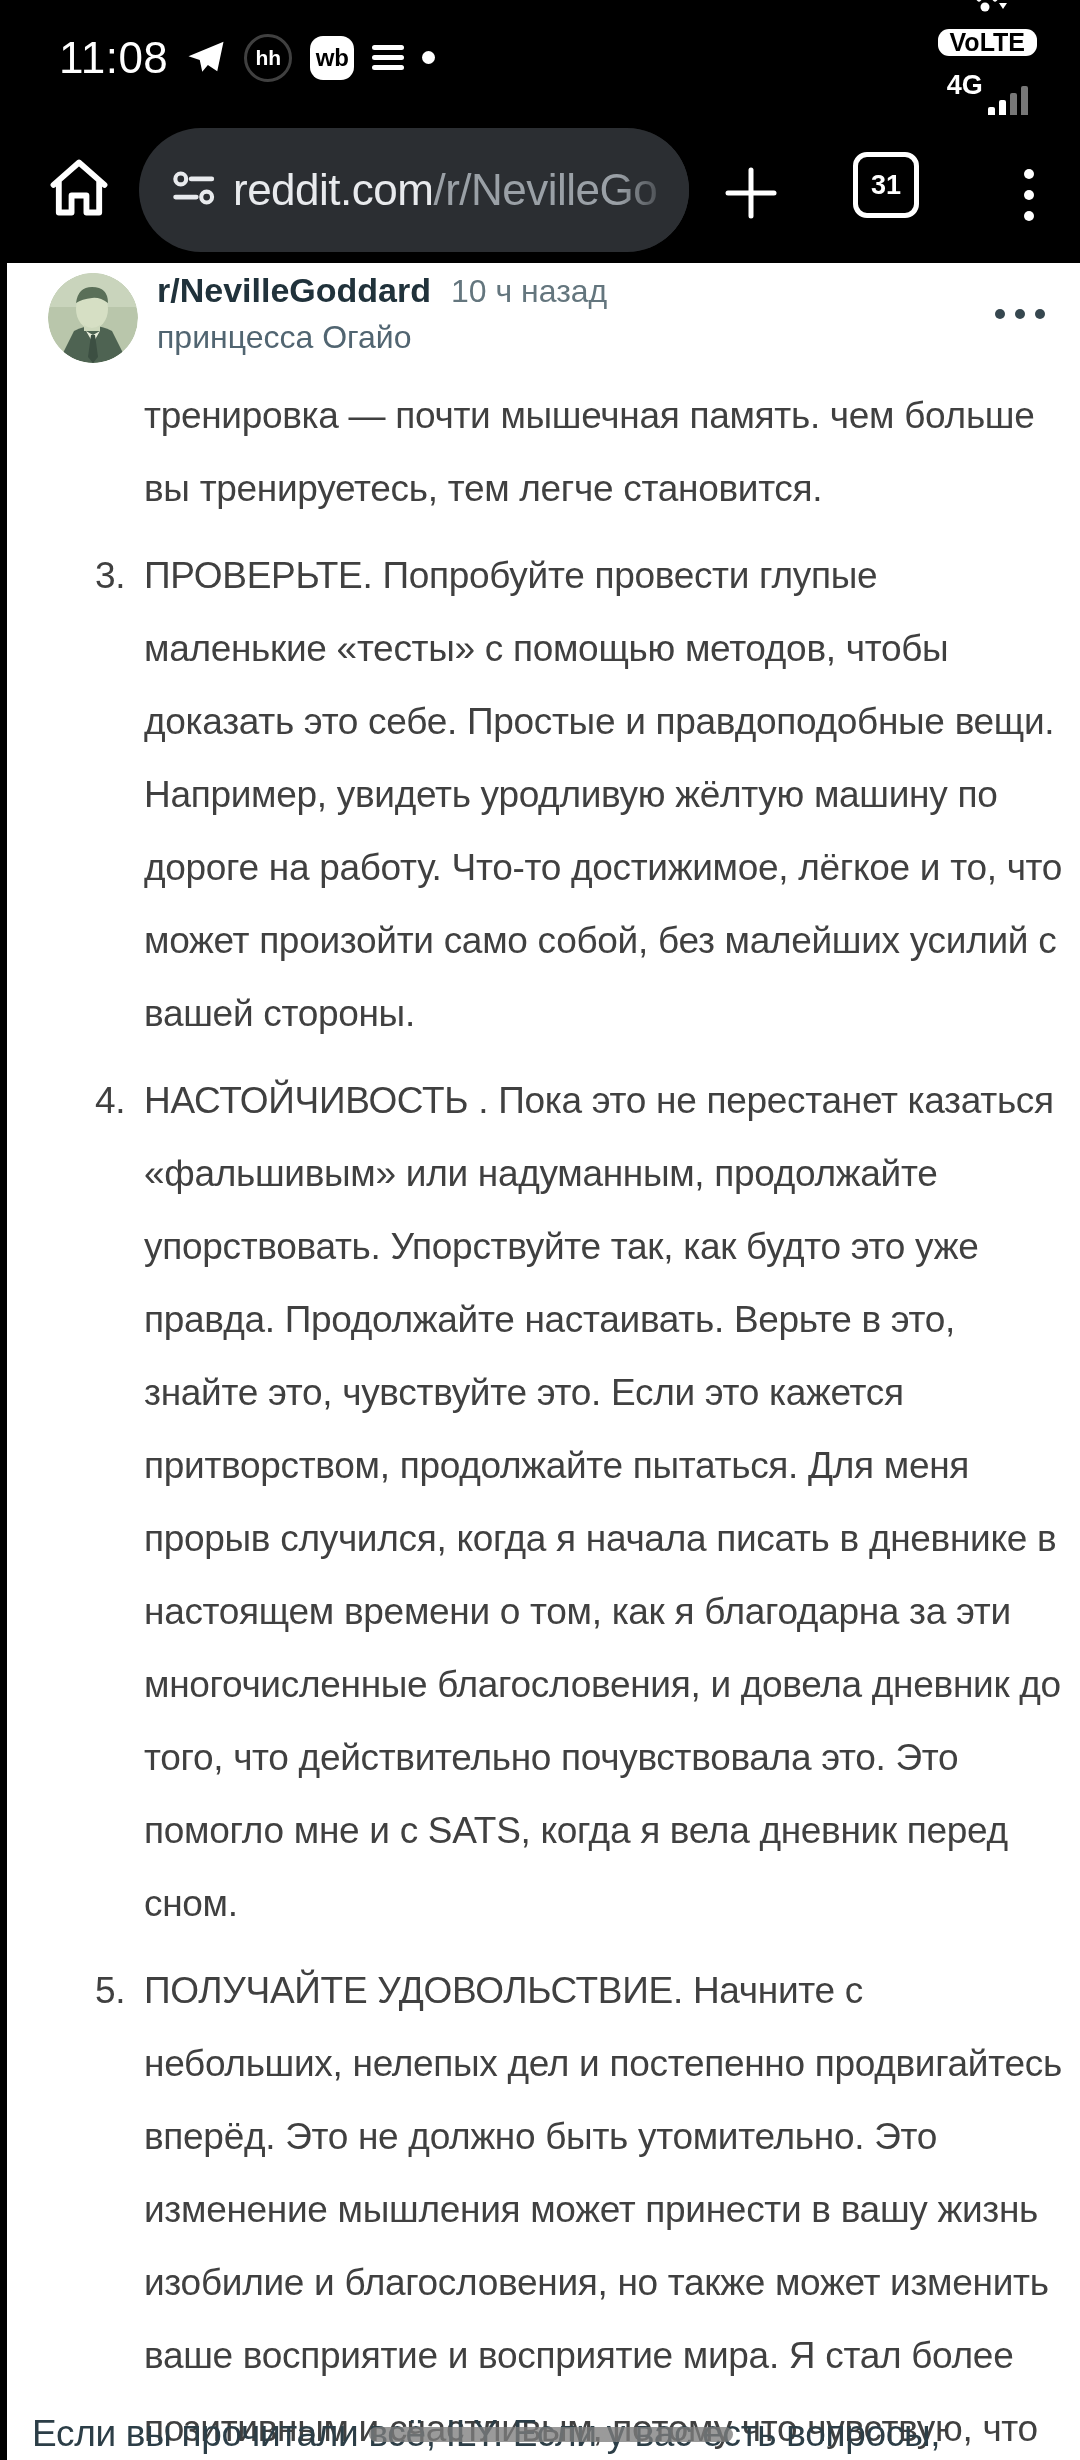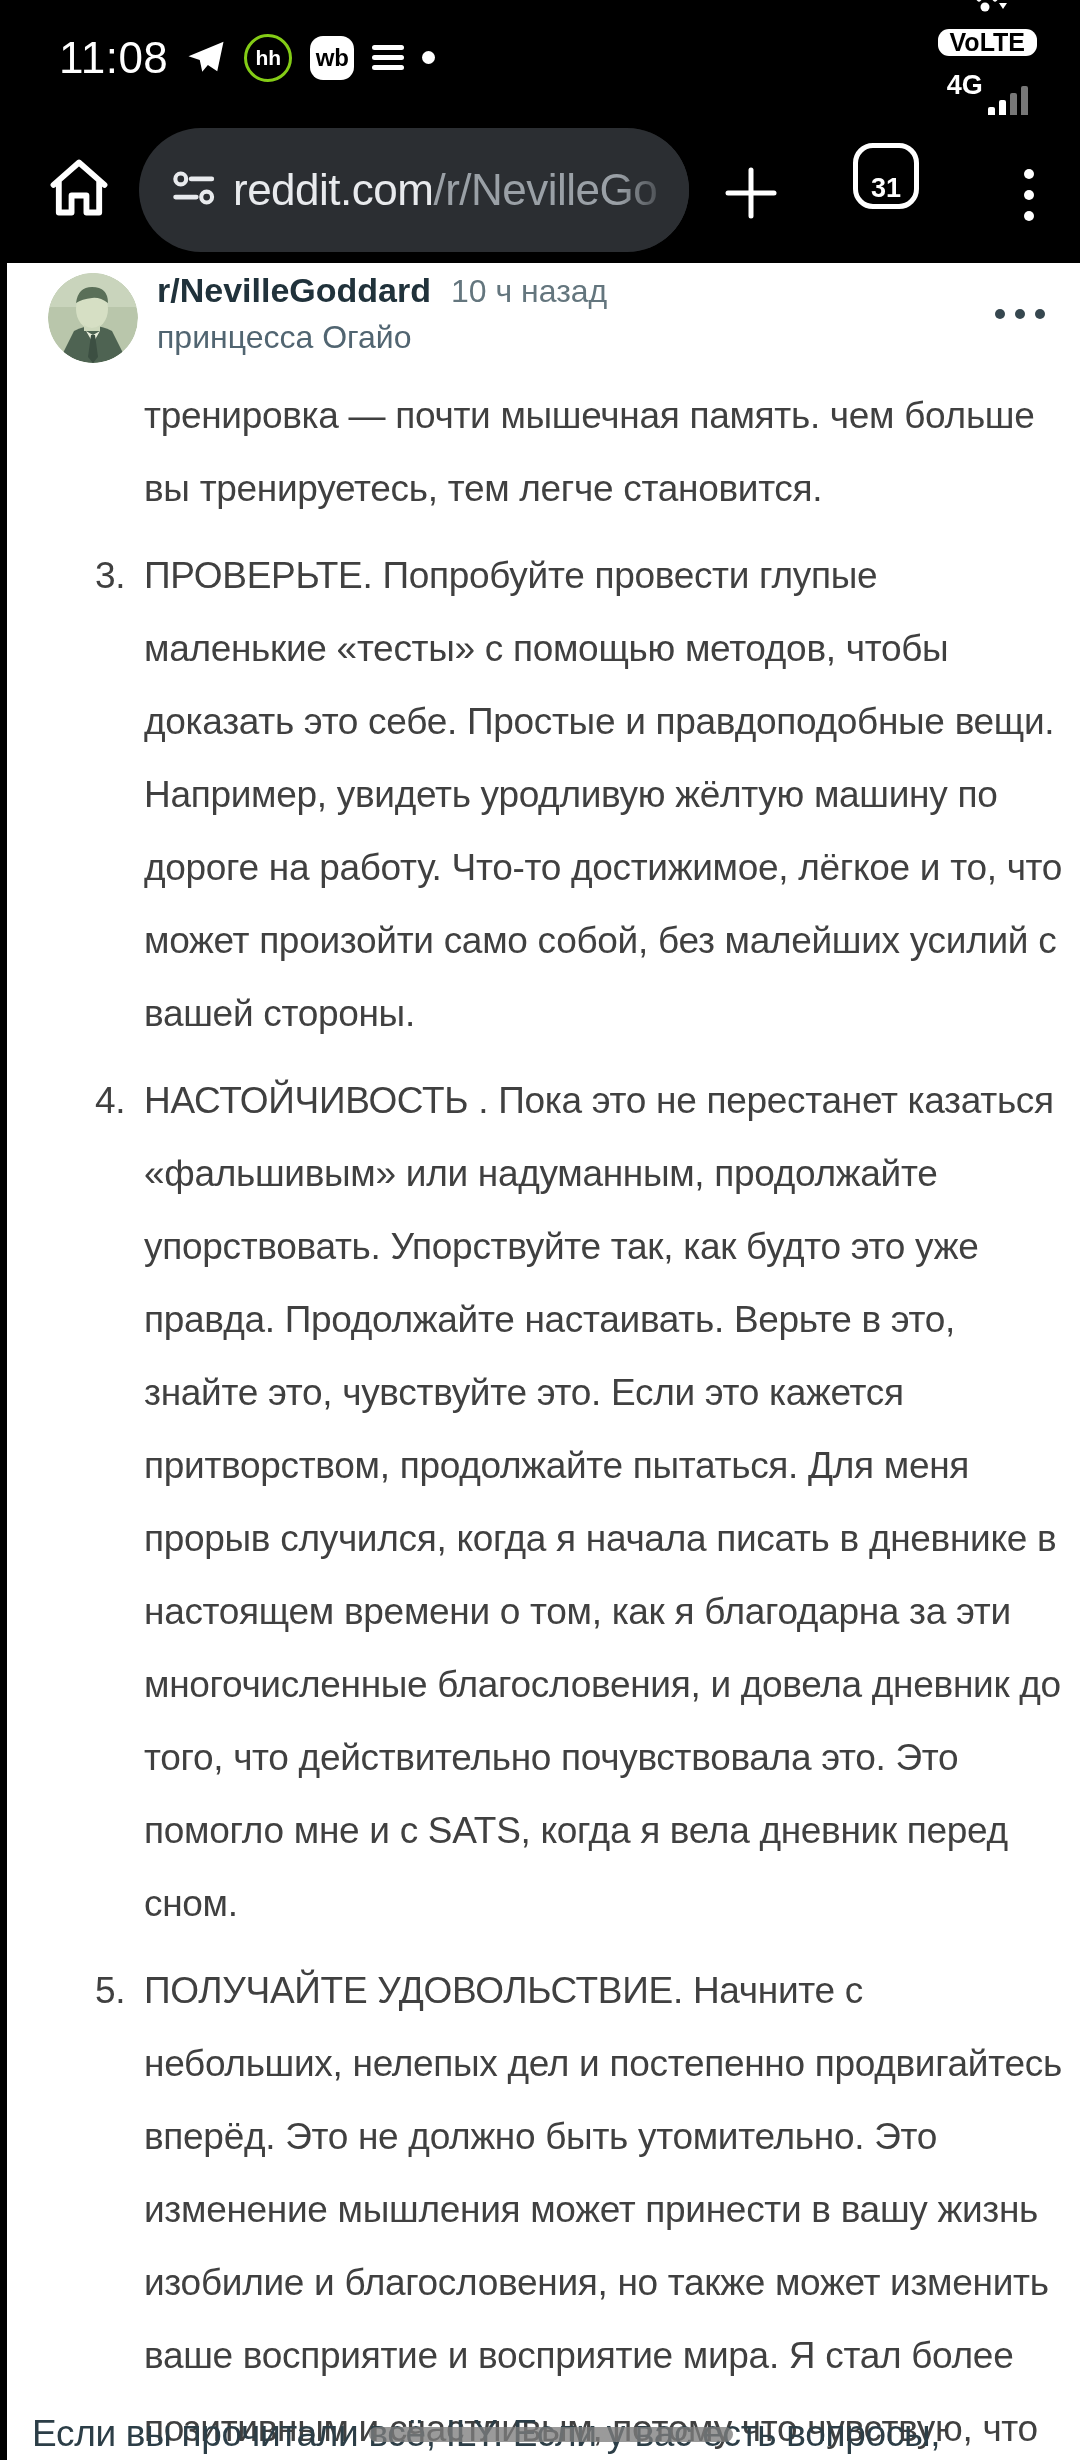--- a/index.html
+++ b/index.html
@@ -14,21 +14,21 @@
   
   .statusbar {
     position:absolute; left:0; top:0; width:1080px; height:115px;
     background:#000; display:flex; align-items:center;
     color:#fff;
   }
   .sb-left { display:flex; align-items:center; gap:18px; padding-left:52px; }
   .sb-time { font-size:44px; font-weight:500; letter-spacing:0.5px; }
   .sb-icon { display:flex; align-items:center; justify-content:center; }
   .hh-badge {
-    width:42px; height:42px; border:3px solid #84cc16; border-radius:50%;
+    width:42px; height:42px; border:3px solid #404040; border-radius:50%;
     display:flex; align-items:center; justify-content:center;
     font-size:21px; font-weight:700; color:#fff;
   }
   .wb-badge {
     width:44px; height:44px; background:#fff; border-radius:13px;
     display:flex; align-items:center; justify-content:center;
     font-size:24px; font-weight:700; color:#000;
   }
   .burger { display:flex; flex-direction:column; gap:5px; }
   .burger span { display:block; width:32px; height:5px; background:#fff; border-radius:3px; }
@@ -64,22 +64,22 @@
     overflow:hidden;
   }
   .url-pill .site-icon { margin-left:34px; flex:0 0 auto; }
   .url-text { margin-left:16px; font-size:44px; white-space:nowrap; letter-spacing:-0.5px; }
   .url-domain { color:#e8eaed; }
   .url-path { color:#9aa0a6; }
   .url-fade { position:absolute; right:0; top:0; bottom:0; width:70px;
     background:linear-gradient(to right, rgba(43,46,50,0), #2b2e32 80%); }
   .plus-btn { position:absolute; left:706px; top:40px; width:76px; height:76px;
     display:flex; align-items:center; justify-content:center; }
-  .tabs-btn { position:absolute; left:846px; top:28px; width:56px; height:56px;
-    border:5px solid #fff; border-radius:20px; display:flex; align-items:flex-end; justify-content:center;
+  .tabs-btn { position:absolute; left:846px; top:37px; width:56px; height:56px;
+    border:5px solid #fff; border-radius:14px; display:flex; align-items:center; justify-content:center;
     color:#fff; font-size:27px; font-weight:700; }
   .menu-btn { position:absolute; left:1002px; top:40px; width:40px; height:80px;
     display:flex; flex-direction:column; align-items:center; justify-content:center; gap:11px; }
   .menu-btn i { width:10px; height:10px; background:#fff; border-radius:50%; }
 
   
   .content { position:absolute; left:0; top:263px; width:1080px; height:2197px; background:#fff; }
 
   .post-header { position:relative; height:110px; }
   .avatar { position:absolute; left:41px; top:10px; width:90px; height:90px; border-radius:50%; overflow:hidden; }

